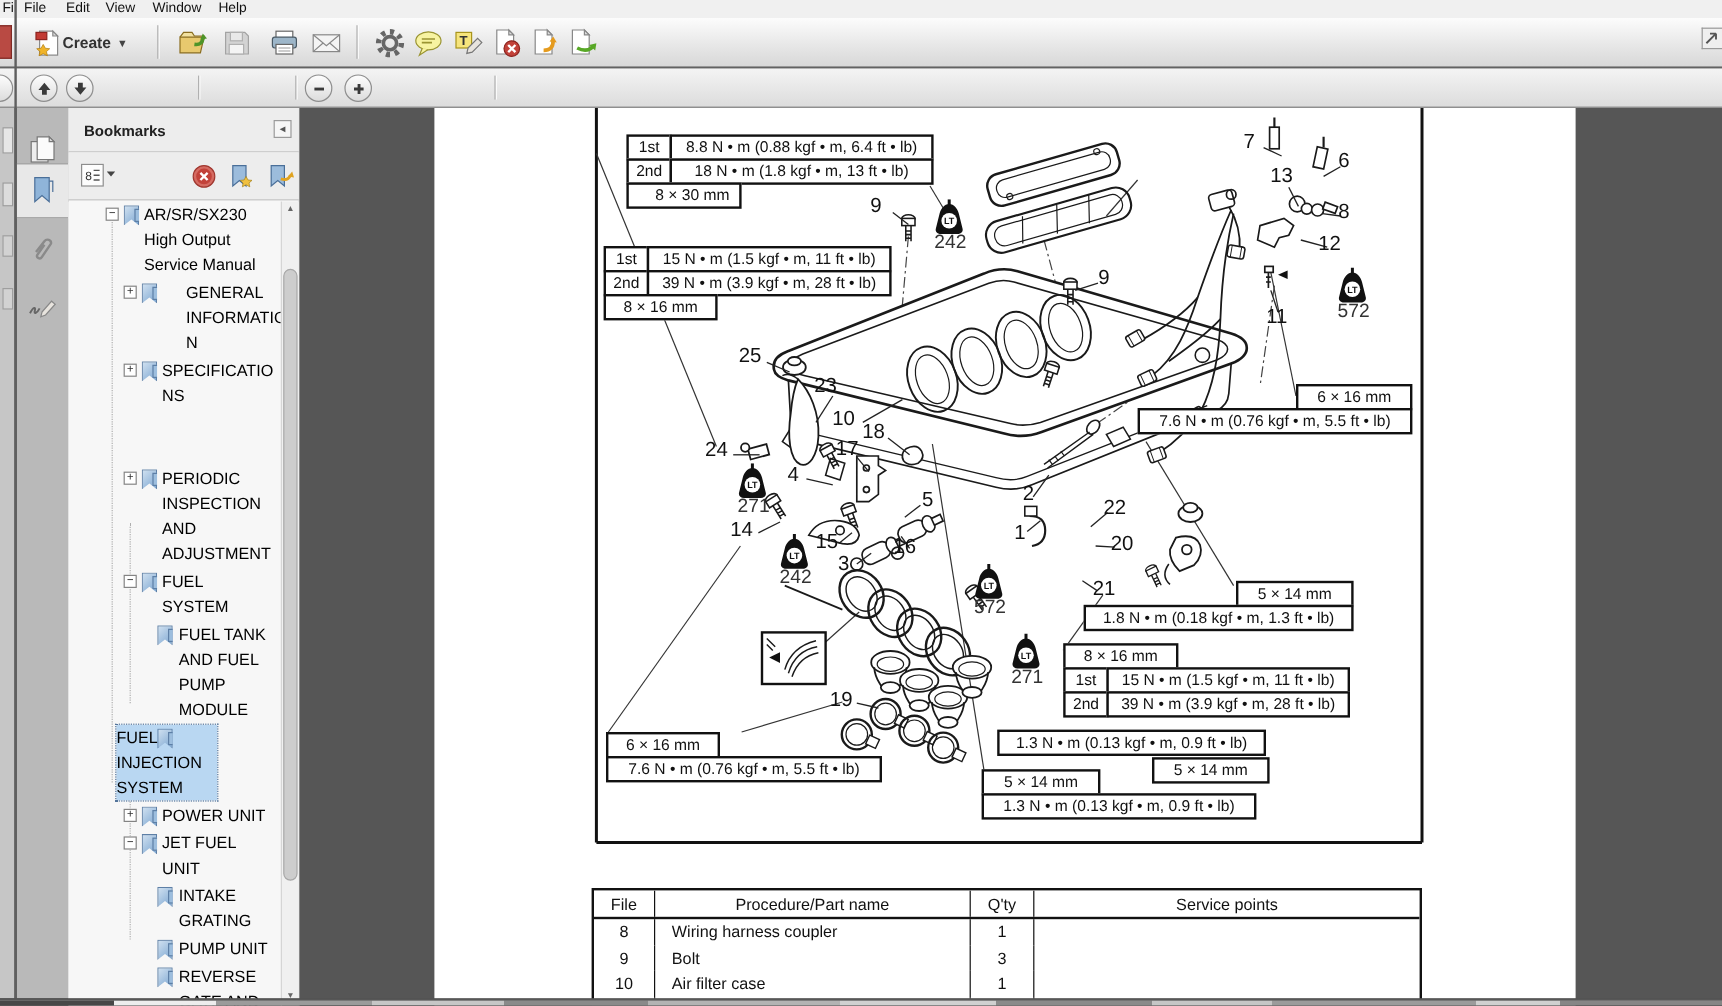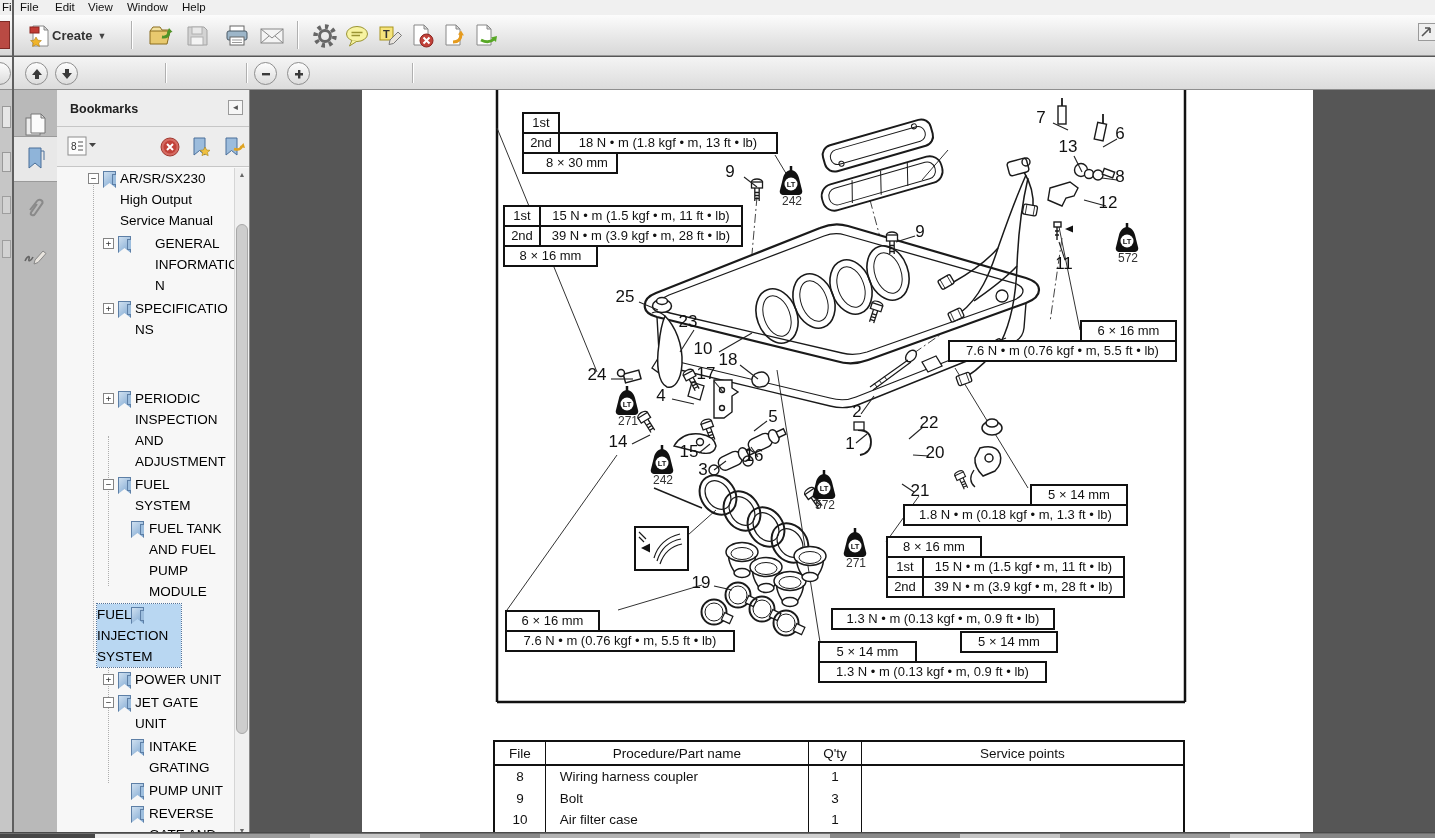--- a/index.html
+++ b/index.html
@@ -68,21 +68,21 @@
   .page{position:absolute;left:112px;top:0;width:951px;height:748px;background:#fff;overflow:hidden;color:#111;}
   .figsvg{position:absolute;left:0;top:0;}
   .specbox{position:absolute;}
   .specrow{display:flex;}
   .speccell{height:22px;border:2px solid #111;background:#fff;margin-left:-2px;font-size:13px;line-height:18px;
             text-align:center;white-space:nowrap;overflow:hidden;padding:0 2px;}
   .specrow .speccell:first-child{margin-left:0;}
   .specrow+.specrow{margin-top:-2px;}
   .plabel{position:absolute;transform:translate(-50%,-50%);font-size:17px;color:#111;}
   .lticon{position:absolute;width:36px;text-align:center;}
-  .ltnum{font-size:12px;color:#333;margin-top:-2px;}
+  .ltnum{font-size:16px;color:#333;margin-top:-2px;}
 
   
   .ptable{position:absolute;left:131px;top:650px;width:692px;height:98px;border:2px solid #111;overflow:hidden;background:#fff;}
   .trow{display:flex;}
   .trow.head{height:24px;border-bottom:2px solid #111;font-size:13.5px;}
   .trow.body{height:21.5px;font-size:13.5px;}
   .tcell{border-right:1px solid #111;display:flex;align-items:center;justify-content:center;overflow:hidden;}
   .tcell:last-child{border-right:none;}
   .tcell.left{justify-content:flex-start;padding-left:14px;}
 
@@ -383,21 +383,21 @@
 SYSTEM</span>
           </div>
           <div class="tree-item">
             <div class="expander" style="left: 46px;">+</div>
             <div class="ribbon" style="left: 61px;"></div>
             <span class="tlabel" style="margin-left: 78px; width: 92px;">POWER UNIT</span>
           </div>
           <div class="tree-item">
             <div class="expander" style="left: 46px;">−</div>
             <div class="ribbon" style="left: 61px;"></div>
-            <span class="tlabel" style="margin-left: 78px; width: 92px;">JET GATE
+            <span class="tlabel" style="margin-left: 78px; width: 92px;">JET FUEL
 UNIT</span>
           </div>
           <div class="tree-item">
             <div class="ribbon" style="left: 74px;"></div>
             <span class="tlabel" style="margin-left: 92px; width: 84px;">INTAKE
 GRATING</span>
           </div>
           <div class="tree-item">
             <div class="ribbon" style="left: 74px;"></div>
             <span class="tlabel" style="margin-left: 92px; width: 84px;">PUMP UNIT</span>
@@ -650,20 +650,21 @@
             <path d="M567 366 L551 365"></path>
           <path d="M552 402 L540 394"></path>
             <path d="M352 496 L370 500"></path>
         </g>
       </svg>
 
       <div id="spec-boxes">
           <div class="specbox" style="left: 160px; top: 22px;">
             <div class="specrow" style="margin-left: 0px;">
               <div class="speccell" style="width: 38px;">1st</div>
+              <div class="speccell" style="width: 220px;">8.8 N • m (0.88 kgf • m, 6.4 ft • lb)</div>
             </div>
             <div class="specrow" style="margin-left: 0px;">
               <div class="speccell" style="width: 38px;">2nd</div>
               <div class="speccell" style="width: 220px;">18 N • m (1.8 kgf • m, 13 ft • lb)</div>
             </div>
             <div class="specrow" style="margin-left: 0px;">
               <div class="speccell" style="width: 96px; padding-left: 16px;">8 × 30 mm</div>
             </div>
           </div>
           <div class="specbox" style="left: 141px; top: 115px;">

